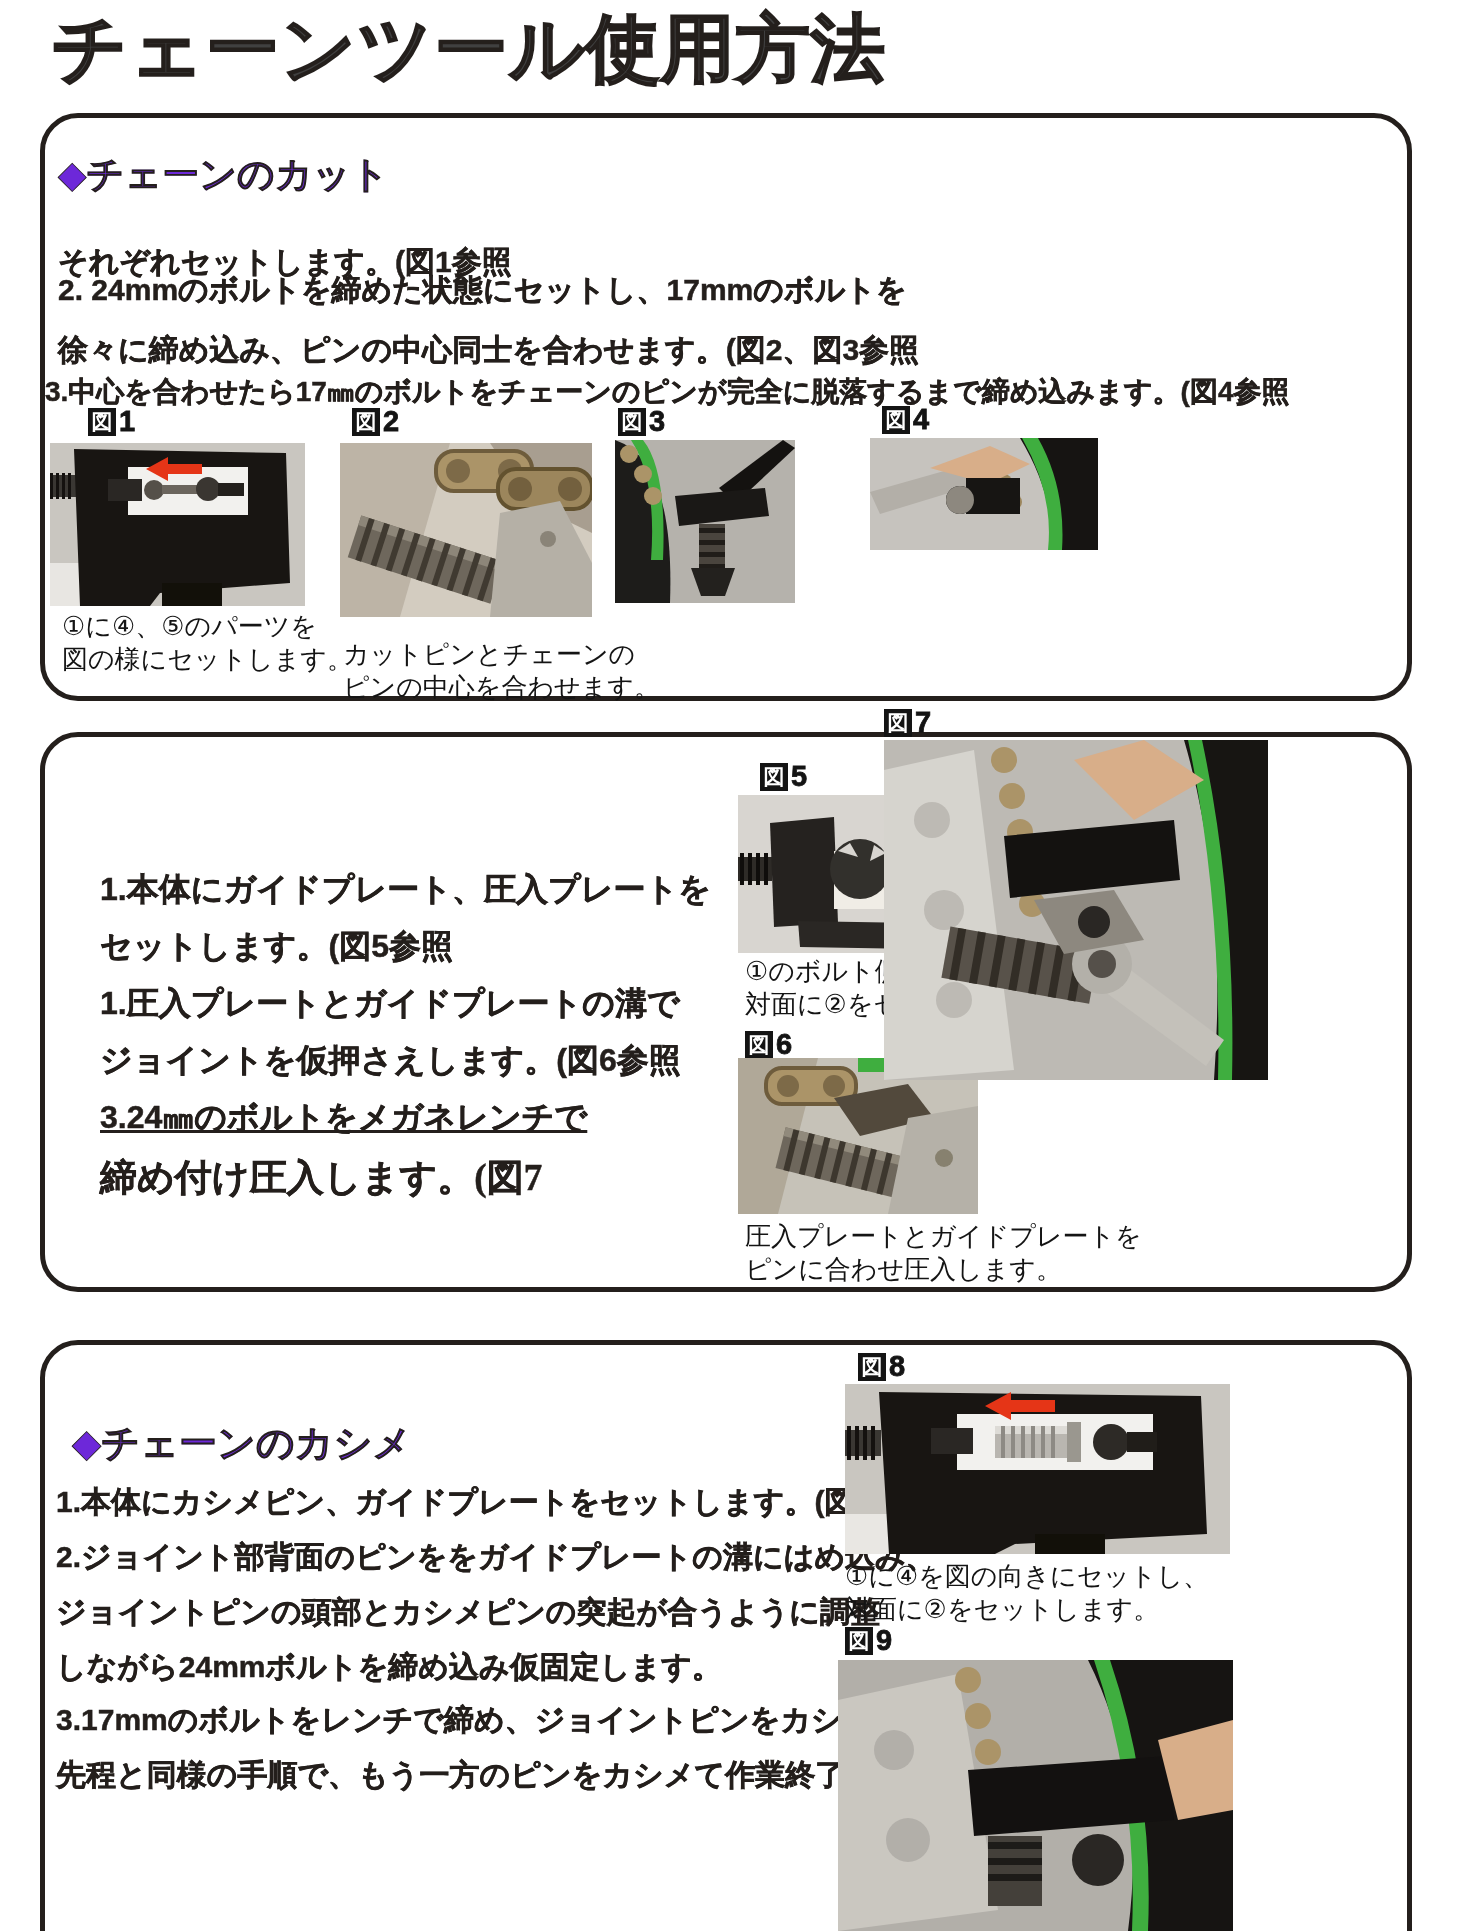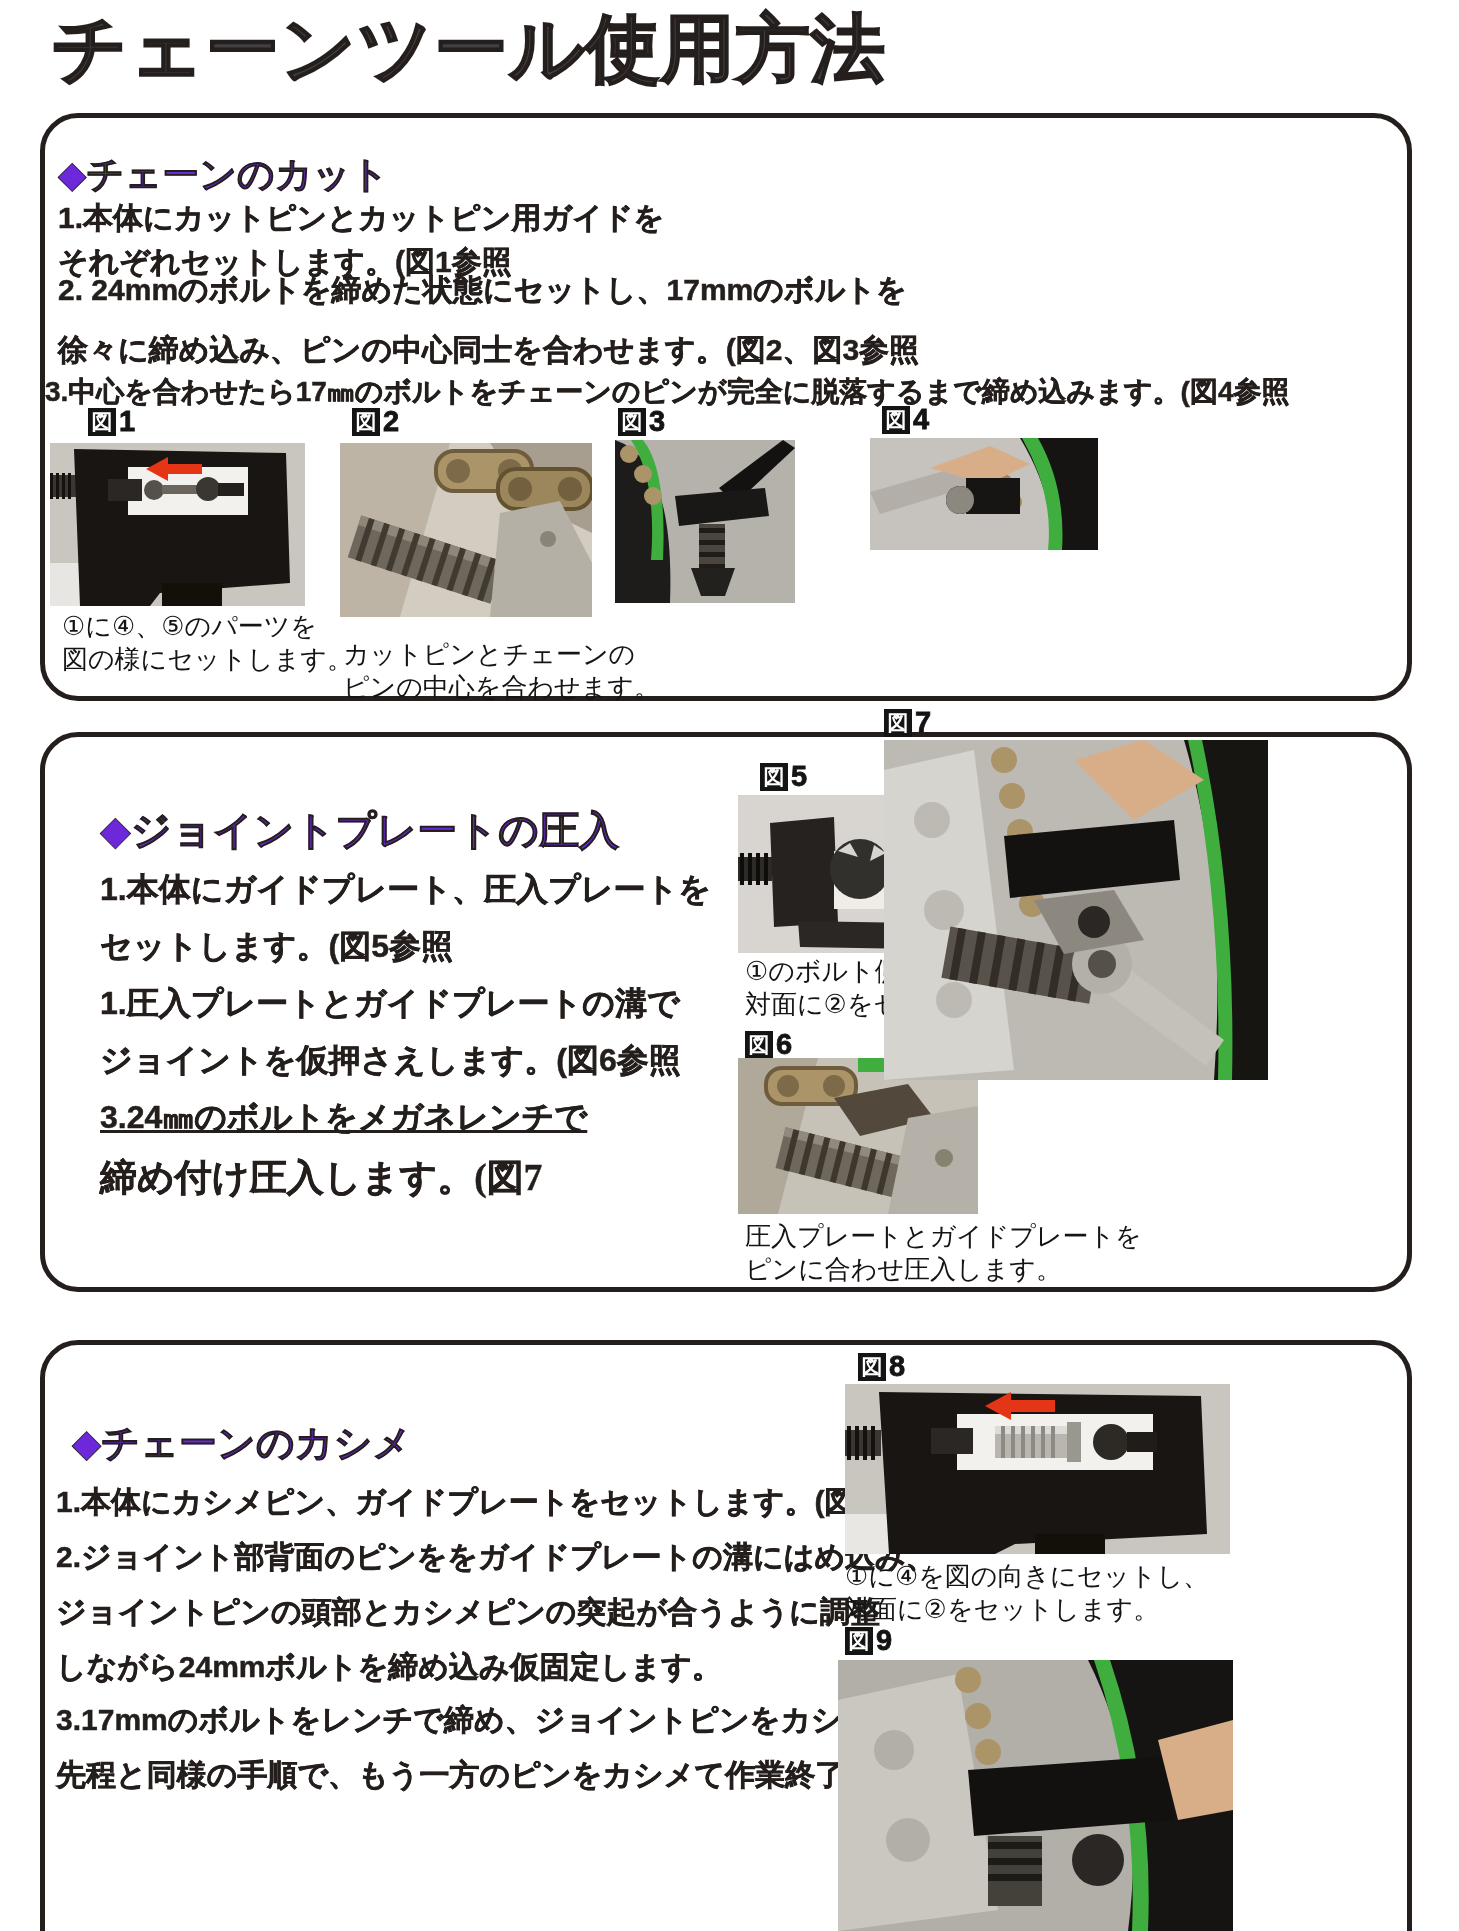--- a/index.html
+++ b/index.html
@@ -27,21 +27,20 @@
 </head>
 <body>
 
 <div class="page">
 
   <div class="title">チェーンツール使用方法</div>
 
   <div class="box" style="left:40px;top:113px;width:1372px;height:588px;"></div>
 
   <div class="h2" style="left:58px;top:150px;font-size:37px;">◆チェーンのカット</div>
-  <div class="bline" style="left:58px;top:198px;font-size:30px;">1.本体にカットピンとカットピン用ガイドを</div>
   <div class="bline" style="left:58px;top:242px;font-size:30px;">それぞれセットします。(図1参照</div>
   <div class="bline" style="left:58px;top:270px;font-size:30px;">2. 24mmのボルトを締めた状態にセットし、17mmのボルトを</div>
   <div class="bline" style="left:58px;top:330px;font-size:30px;">徐々に締め込み、ピンの中心同士を合わせます。(図2、図3参照</div>
   <div class="bline" style="left:45px;top:373px;font-size:28px;">3.中心を合わせたら17㎜のボルトをチェーンのピンが完全に脱落するまで締め込みます。(図4参照</div>
 
   <div class="figlabel" style="left:88px;top:405px;">
     <span class="zu">図</span>
       <span class="num">1</span>
   </div>
   <div class="photo" style="left:50px;top:443px;width:255px;height:163px;">
@@ -158,21 +157,20 @@
       <path d="M0 54 L120 20 L128 40 L10 76 Z" fill="#b3afa8"></path>
       <path d="M60 30 L120 8 L160 26 L118 46 Z" fill="#d8ae89"></path>
       <rect x="96" y="40" width="54" height="36" fill="#171513"></rect>
       <circle cx="90" cy="62" r="14" fill="#8d8densed"></circle>
       <circle cx="90" cy="62" r="14" fill="#8d887f"></circle>
     </svg>
   </div>
 
   <div class="box" style="left:40px;top:732px;width:1372px;height:560px;"></div>
 
-  <div class="h2" style="left:100px;top:803px;font-size:40px;">◆ジョイントプレートの圧入</div>
   <div class="bline" style="left:100px;top:868px;font-size:32px;">1.本体にガイドプレート、圧入プレートを</div>
   <div class="bline" style="left:100px;top:925px;font-size:32px;">セットします。(図5参照</div>
   <div class="bline" style="left:100px;top:982px;font-size:32px;">1.圧入プレートとガイドプレートの溝で</div>
   <div class="bline" style="left:100px;top:1039px;font-size:32px;">ジョイントを仮押さえします。(図6参照</div>
   <div class="bline" style="left:100px;top:1096px;font-size:32px;text-decoration:underline;">3.24㎜のボルトをメガネレンチで</div>
   <div class="bline" style="left:100px;top:1153px;font-size:37px;font-family:Liberation Serif, serif;">締め付け圧入します。(図7</div>
 
   <div class="figlabel" style="left:760px;top:760px;">
     <span class="zu">図</span>
       <span class="num">5</span>

